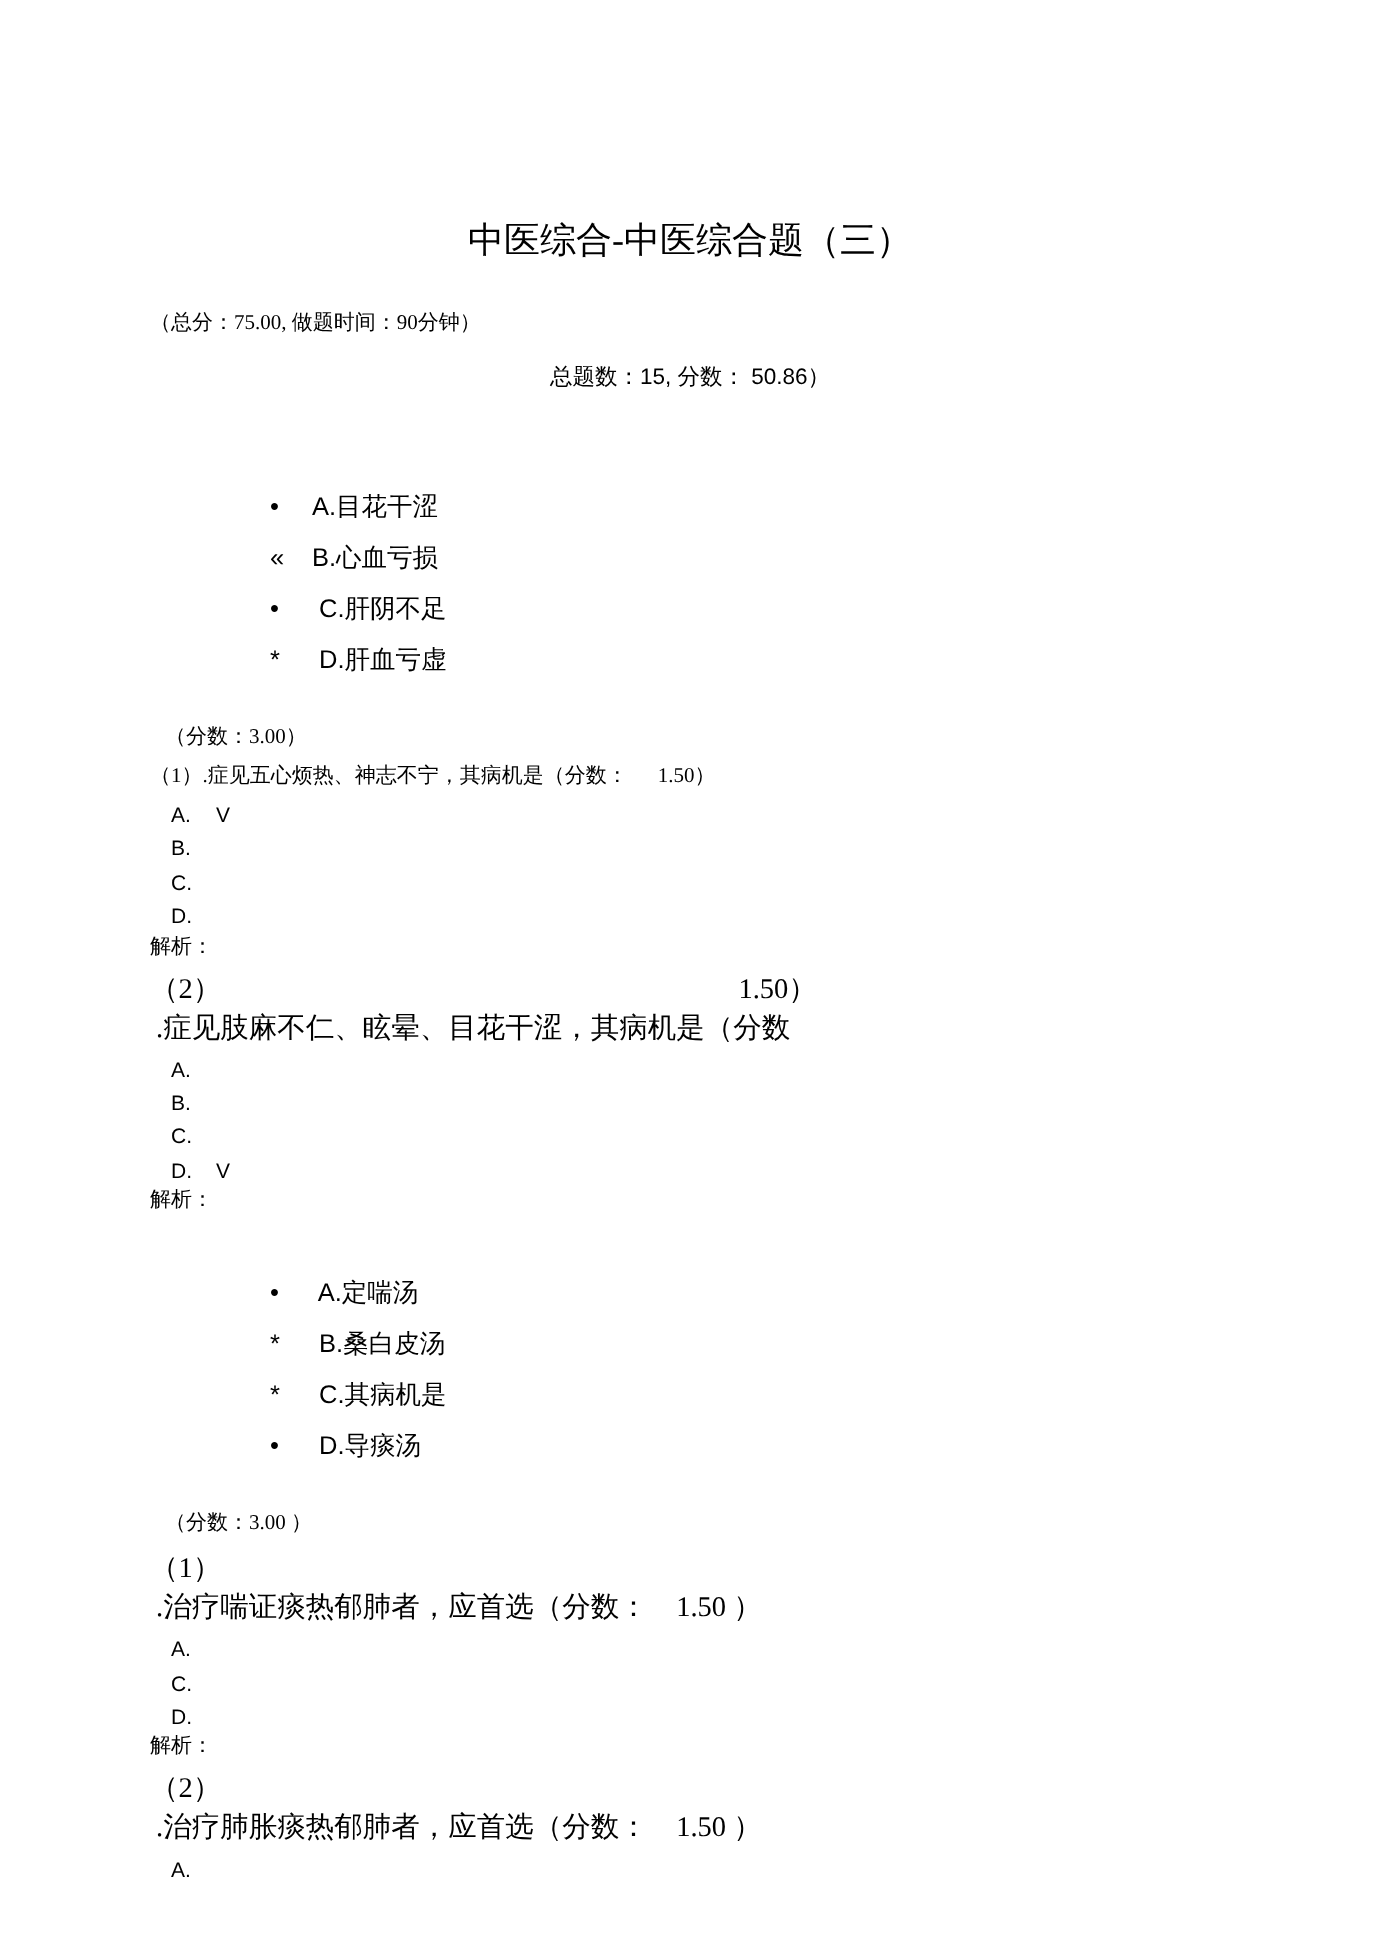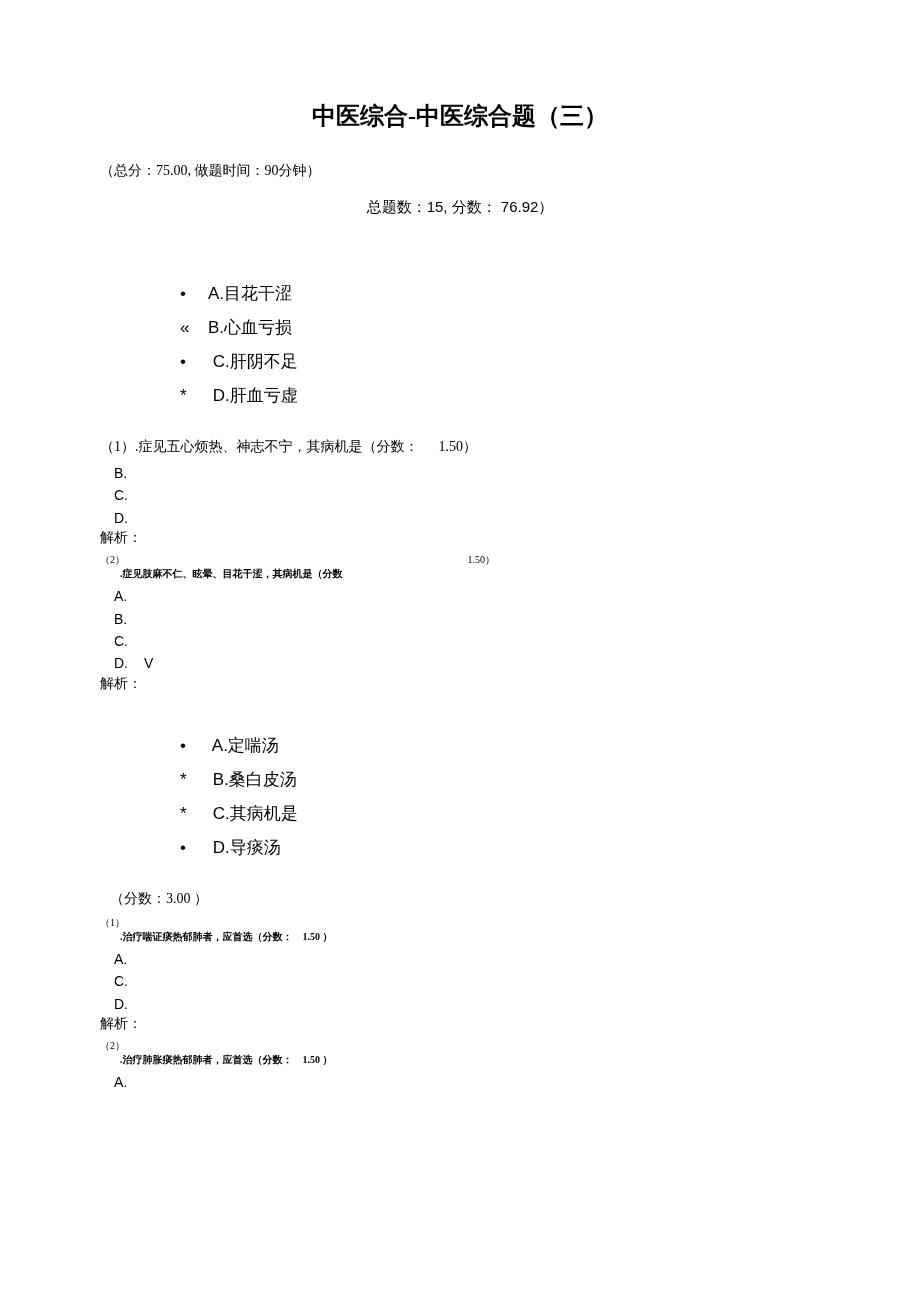--- a/index.html
+++ b/index.html
@@ -13,23 +13,24 @@
       font-family: "Microsoft YaHei", "SimSun", sans-serif;
       color: #000;
       padding: 0;
     }
     .page {
       padding: 100px 100px 60px 100px;
     }
     .title {
       text-align: center;
       font-size: 24px;
-      font-weight: bold;
+      font-weight: normal;
       margin-bottom: 30px;
       font-family: "SimSun", serif;
+      margin-top: 44px;
     }
     .meta1 {
       font-size: 14px;
       margin-bottom: 18px;
       font-family: "SimSun", serif;
     }
     .meta2 {
       text-align: center;
       font-size: 15px;
       margin-bottom: 60px;
@@ -82,69 +83,70 @@
     }
     .check {
       margin-left: 8px;
     }
     .analysis {
       font-size: 14px;
       margin-bottom: 6px;
       font-family: Liberation Serif, serif;
     }
     .q2-wrap {
-      font-size: 10px;
+      font-size: 19px;
       font-family: "SimSun", serif;
       margin-bottom: 4px;
     }
     .q2-num {
       display: inline-block;
     }
     .q2-score {
       display: inline-block;
       margin-left: 340px;
     }
     .q2-text {
       display: block;
-      margin-left: 20px;
-      font-weight: bold;
+      margin-left: 4px;
     }
     .section-gap {
       height: 30px;
     }
   </style>
 </head>
 <body>
 
 <div class="page">
 
   <h1 class="title">中医综合-中医综合题（三）</h1>
 
   <div class="meta1">（总分：75.00, 做题时间：90分钟）</div>
-  <div class="meta2">总题数：15, 分数：     76.92）</div>
+  <div class="meta2">总题数：15, 分数：     50.86）</div>
 
   <div class="options-block">
     <div class="option-row">
       <span class="bullet">•</span><span>A.</span><span>目花干涩</span>
     </div>
     <div class="option-row">
       <span class="bullet">«</span><span>B.</span><span>心血亏损</span>
     </div>
     <div class="option-row">
       <span class="bullet">•</span>  <span>C.</span><span>肝阴不足</span>
     </div>
     <div class="option-row">
       <span class="bullet">*</span>  <span>D.</span><span>肝血亏虚</span>
     </div>
   </div>
 
+  <div class="score-line">（分数：3.00）</div>
 
   <div class="q-line">
     <span class="q-num">（1）</span><span class="q-text">.症见五心烦热、神志不宁，其病机是（分数：</span><span class="q-score">1.50）</span>
   </div>
+  <div class="ans-line"><span class="ans-label">A.</span><span class="check">V</span></div>
   <div class="ans-line"><span class="ans-label">B.</span></div>
   <div class="ans-line"><span class="ans-label">C.</span></div>
   <div class="ans-line"><span class="ans-label">D.</span></div>
   <div class="analysis">解析：</div>
 
   <div class="q2-wrap">
     <span class="q2-num">（2）</span>
     <span class="q2-score">1.50）</span>
     <span class="q2-text">.症见肢麻不仁、眩晕、目花干涩，其病机是（分数</span>
   </div>

